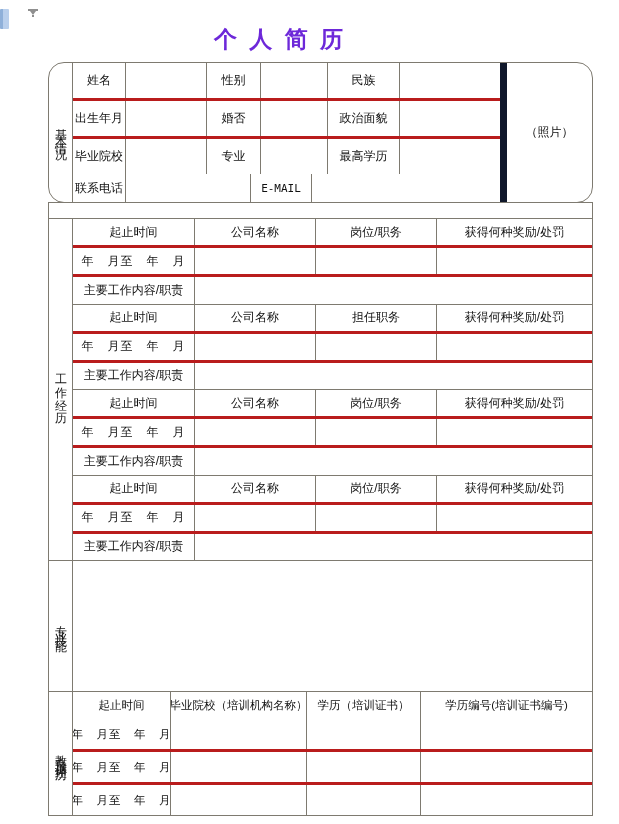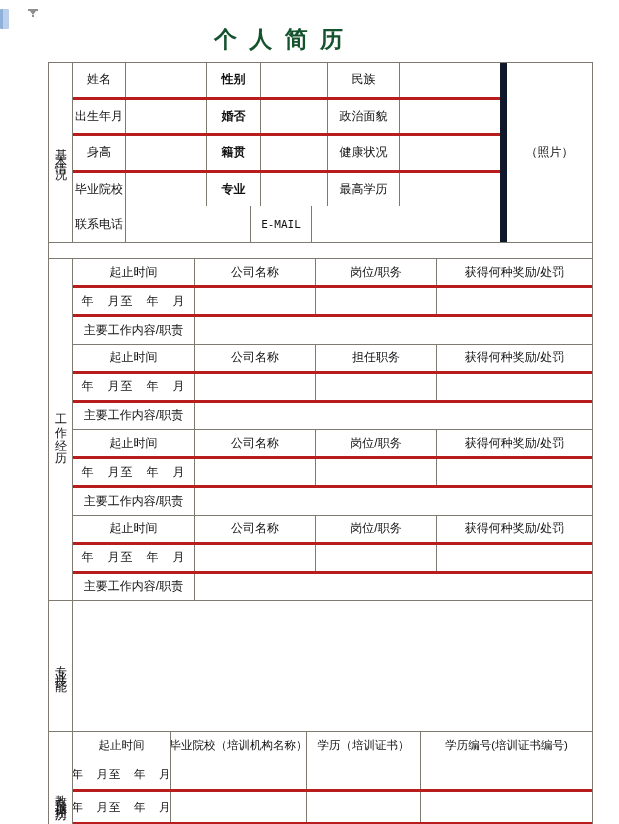--- a/index.html
+++ b/index.html
@@ -14,21 +14,21 @@
     border-radius:1px;
   }
   .drop-arrow{position:absolute;left:28px;top:9px;width:10px;height:9px;}
   .drop-arrow .bar{width:10px;height:2px;background:#8f8f8f;margin:0 auto;}
   .drop-arrow .tri{width:0;height:0;margin:0 auto;border-left:3px solid transparent;
     border-right:3px solid transparent;border-top:4px solid #8f8f8f;}
   .drop-arrow .stem{width:2px;height:2px;background:#8f8f8f;margin:0 auto;}
 
   .title{
     position:absolute;top:24px;left:0;width:560px;text-align:center;
-    font-size:23px;font-weight:bold;letter-spacing:3px;color:#14532d;
+    font-size:23px;font-weight:bold;letter-spacing:3px;color:#6d28d9;
   }
 
   .form{position:absolute;left:48px;top:62px;width:545px;}
   .sect{display:flex;border:1px solid #7e7a70;box-sizing:border-box;background:#fff;}
   .sect + .sect, .sect + .sep, .sep + .sect{margin-top:-1px;}
   .vlabel{
     width:24px;flex:0 0 24px;border-right:1px solid #7e7a70;
     display:flex;align-items:center;justify-content:center;
     writing-mode:vertical-lr;text-orientation:upright;
     font-size:12px;letter-spacing:7px;box-sizing:border-box;
@@ -39,29 +39,29 @@
   .main{flex:1;display:flex;flex-direction:column;min-width:0;}
   .row{flex:1;display:flex;min-height:0;}
   .row + .row{border-top:3px solid #b91c1c;}
   .cell{
     box-sizing:border-box;display:flex;align-items:center;justify-content:center;
     font-size:12px;overflow:hidden;white-space:nowrap;
   }
   .cell + .cell{border-left:1px solid #7e7a70;}
   .grow{flex:1;}
   
-  .b1{flex:0 0 52px;} .b2{flex:0 0 81px;} .b3{flex:0 0 54px;font-weight:bold;}
+  .b1{flex:0 0 52px;} .b2{flex:0 0 81px;} .b3{flex:0 0 54px;}
   .b4{flex:0 0 67px;} .b5{flex:0 0 72px;}
   .c1{flex:0 0 52px;} .c2{flex:0 0 125px;} .c3{flex:0 0 61px;}
   .email{font-family:"DejaVu Sans Mono","Liberation Mono",monospace;font-size:11px;}
   .photo{
     flex:0 0 92px;border-left:7px solid #0f172a;display:flex;align-items:center;
     justify-content:center;font-size:12px;box-sizing:border-box;
   }
-  .basic{height:181px;}
+  .basic{height:141px;border-radius:16px;}
   .sep{height:17px;border:1px solid #7e7a70;box-sizing:border-box;background:#fff;}
   .work{height:343px;}
   .block{flex:1;display:flex;flex-direction:column;min-height:0;}
   .block + .block{border-top:1px solid #7e7a70;}
   
   .w1{flex:0 0 121px;} .w2{flex:0 0 121px;} .w3{flex:0 0 121px;}
   .period{justify-content:center;letter-spacing:1px;}
   .skills{height:132px;}
   .skills .main{flex-direction:row;}
   .edu{height:125px;}
@@ -102,28 +102,20 @@
 
             <div class="row">
               <div class="cell b1">出生年月</div>
               <div class="cell b2"></div>
               <div class="cell b3">婚否</div>
               <div class="cell b4"></div>
               <div class="cell b5">政治面貌</div>
               <div class="cell grow"></div>
             </div>
 
-            <div class="row">
-              <div class="cell b1">身高</div>
-              <div class="cell b2"></div>
-              <div class="cell b3">籍贯</div>
-              <div class="cell b4"></div>
-              <div class="cell b5">健康状况</div>
-              <div class="cell grow"></div>
-            </div>
 
             <div class="row">
               <div class="cell b1">毕业院校</div>
               <div class="cell b2"></div>
               <div class="cell b3">专业</div>
               <div class="cell b4"></div>
               <div class="cell b5">最高学历</div>
               <div class="cell grow"></div>
             </div>
           </div>

